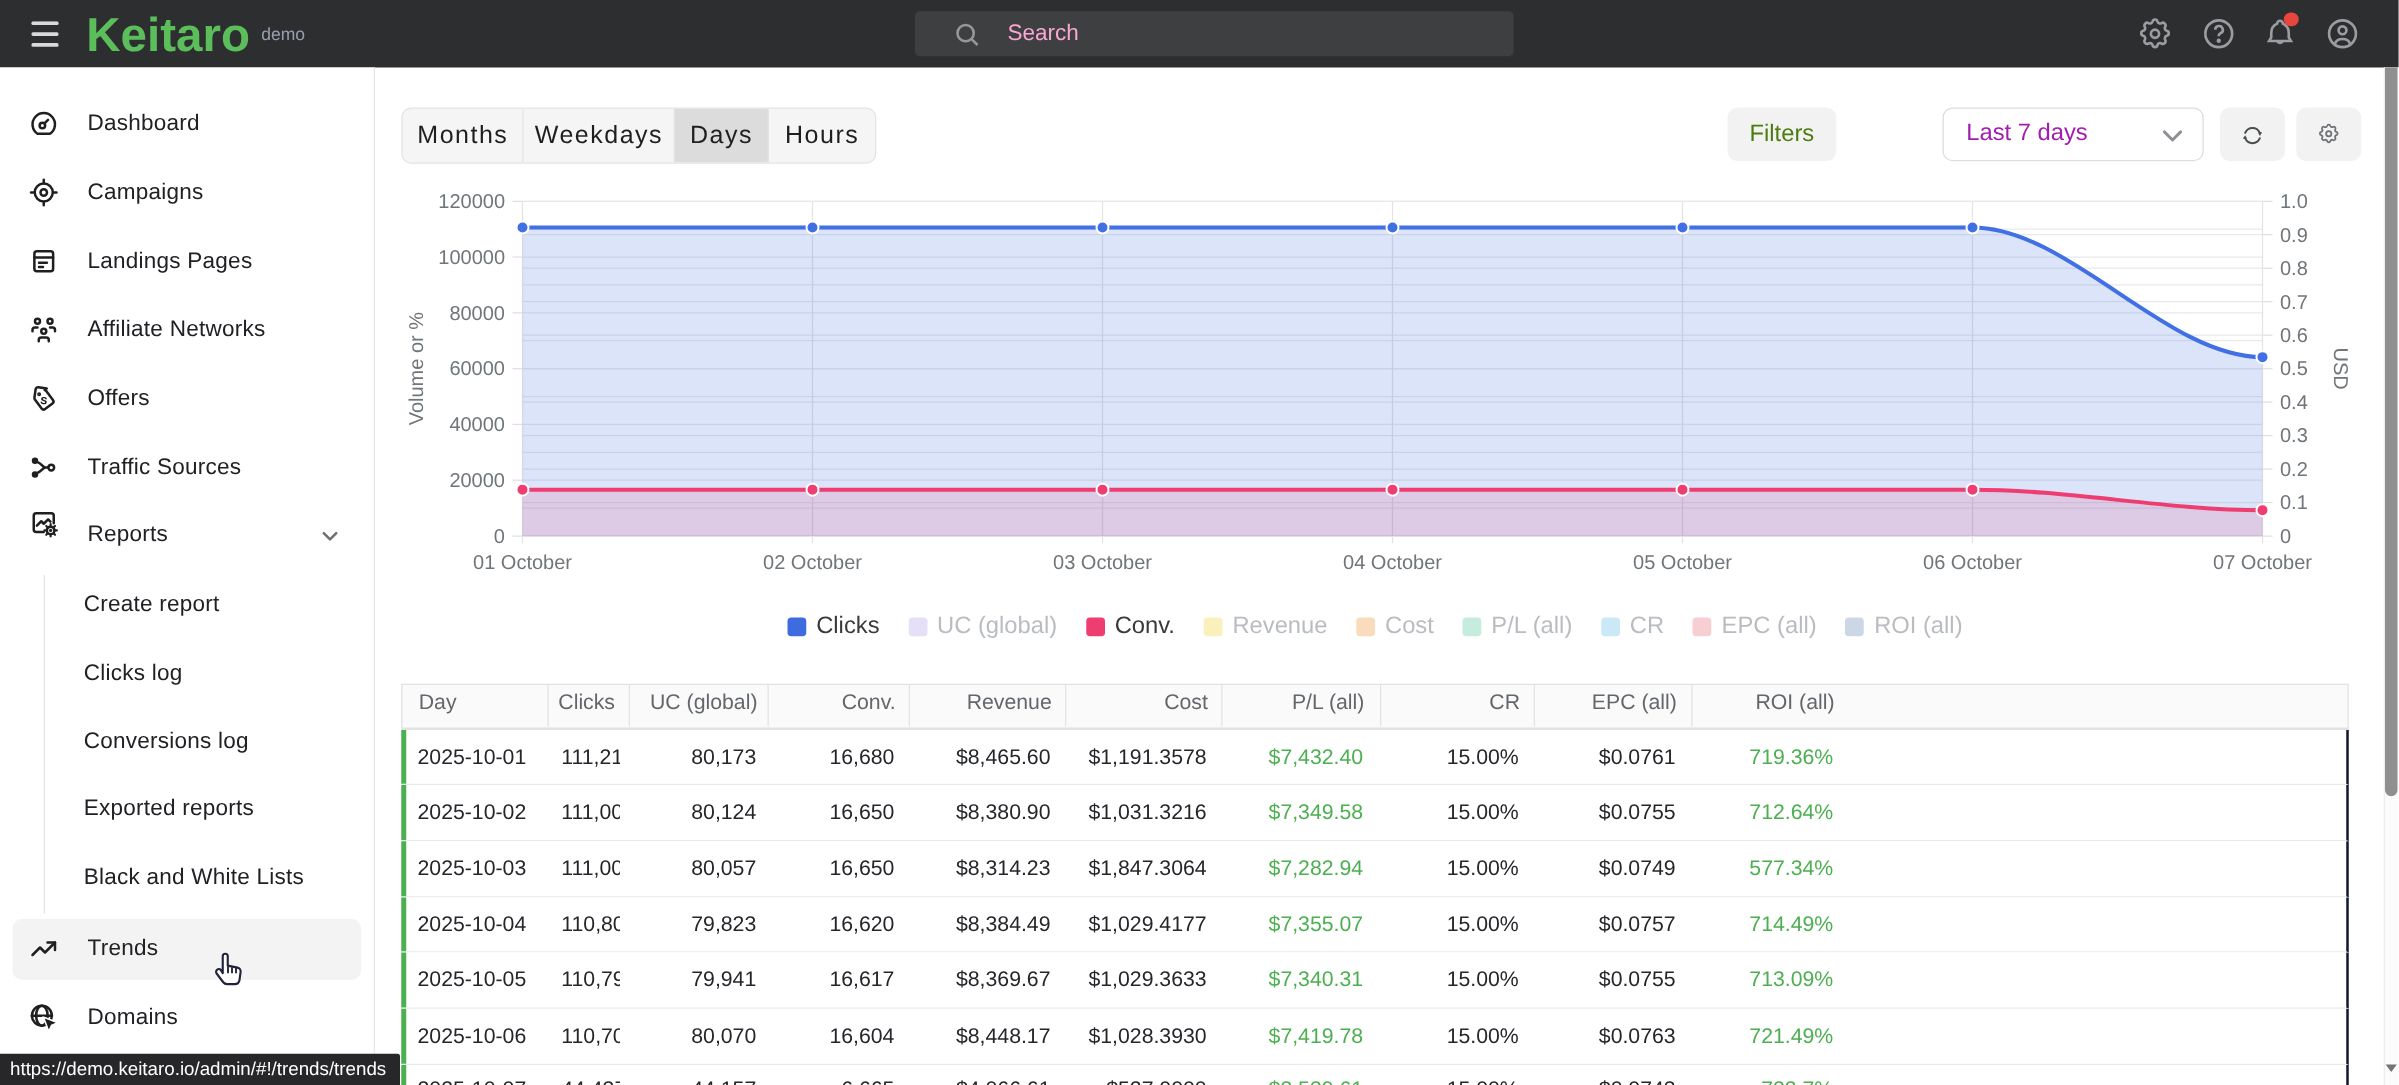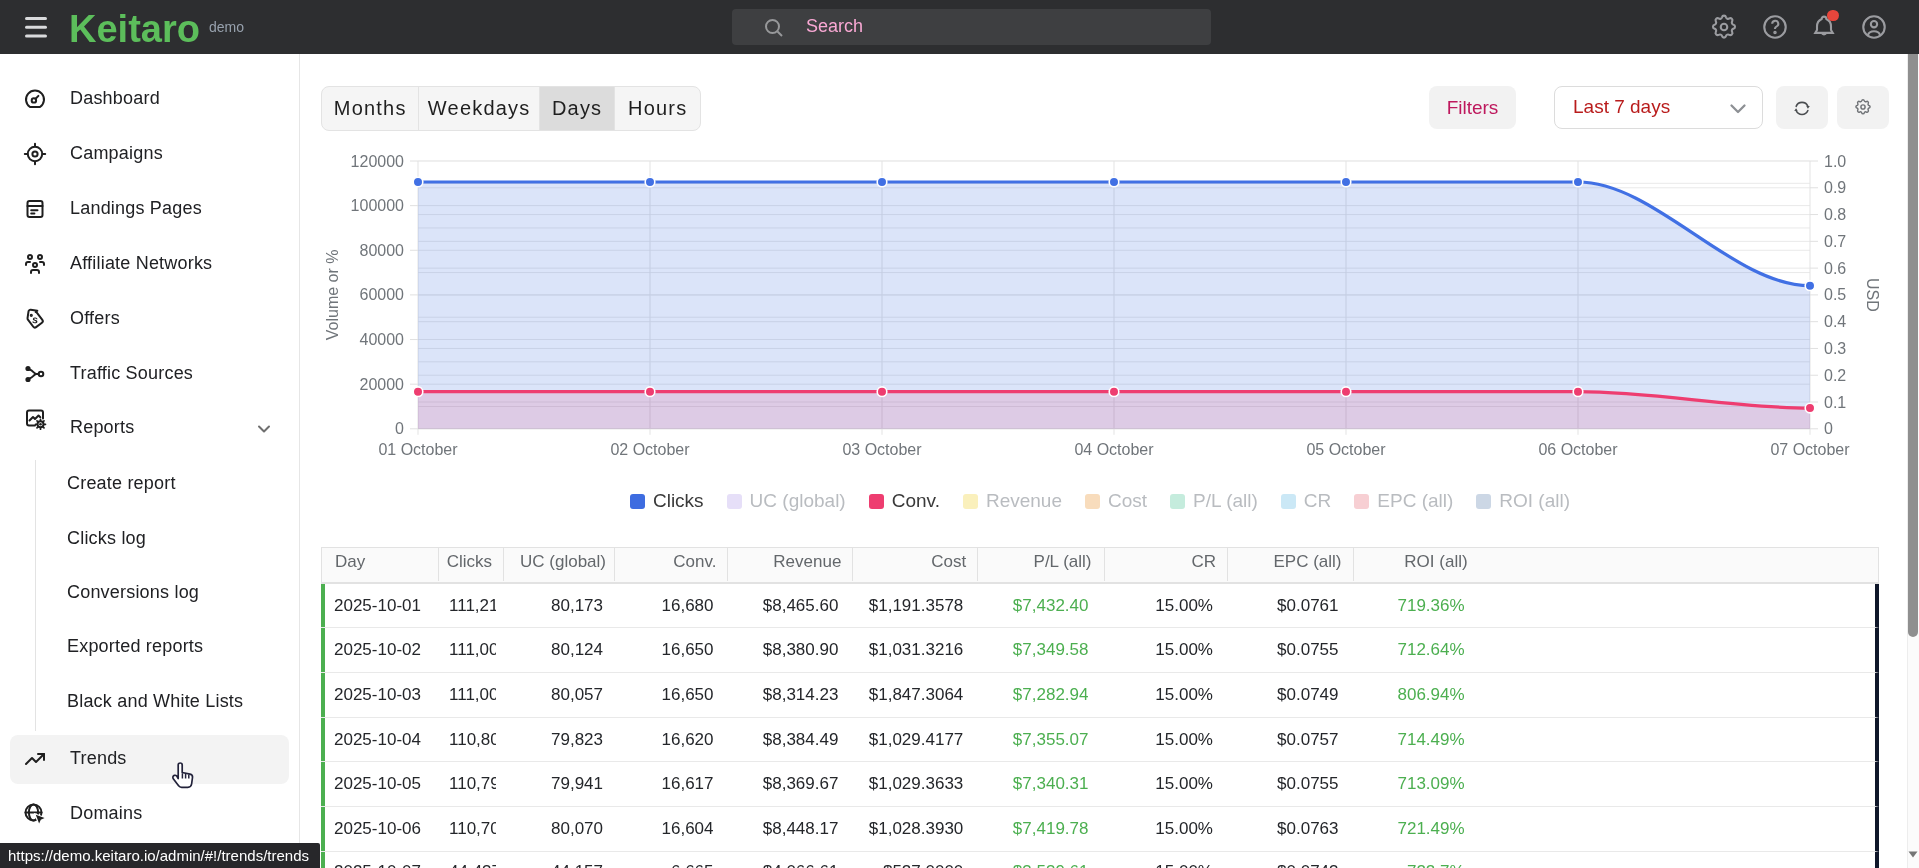--- a/index.html
+++ b/index.html
@@ -19,39 +19,39 @@
 .sitem { position:absolute; left:70px; font-size:18px; color:#202124; letter-spacing:0.2px; }
 .subitem { position:absolute; left:67px; font-size:18px; color:#202124; letter-spacing:0.2px; }
 #trendsel { position:absolute; left:10px; top:735px; width:279px; height:49px; background:#f3f3f3; border-radius:8px; }
 #subline { position:absolute; left:35px; top:460px; width:1px; height:271px; background:#e3e3e3; }
 
 
 .tabgrp { position:absolute; left:321px; top:86px; width:380px; height:45px; border:1px solid #e3e3e3; background:#f5f5f5; border-radius:8px; display:flex; overflow:hidden; }
 .tab { height:100%; display:flex; align-items:center; justify-content:center; font-size:20px; letter-spacing:1.2px; color:#1f1f1f; border-right:1px solid #e3e3e3; }
 .tab:last-child { border-right:none; }
 .tab.sel { background:#dcdcdc; }
-#filtersbtn { position:absolute; left:1429px; top:86px; width:87px; height:43px; background:#f2f2f2; border-radius:8px; font-size:19px; color:#be185d; display:flex; align-items:center; justify-content:center; }
+#filtersbtn { position:absolute; left:1382px; top:86px; width:87px; height:43px; background:#f2f2f2; border-radius:8px; font-size:19px; color:#4d7c0f; display:flex; align-items:center; justify-content:center; }
 #select { position:absolute; left:1554px; top:86px; width:209px; height:43px; background:#fff; border:1px solid #dcdcdc; border-radius:8px; }
-#select .txt { position:absolute; left:18px; top:9px; font-size:19px; color:#b91c1c; }
+#select .txt { position:absolute; left:18px; top:9px; font-size:19px; color:#a21caf; }
 #refreshbtn { position:absolute; left:1776px; top:86px; width:52px; height:43px; background:#f2f2f2; border-radius:8px; }
 #gearbtn { position:absolute; left:1837px; top:86px; width:52px; height:43px; background:#f2f2f2; border-radius:8px; }
 
 
 #legend { position:absolute; left:310px; top:490px; width:1580px; display:flex; justify-content:center; align-items:center; gap:23px; }
 .litem { display:flex; align-items:center; gap:8px; font-size:19px; }
 .sw { width:15px; height:15px; border-radius:3px; }
 .lon { color:#3a3a3a; }
 .loff { color:#b9bcc0; }
 
 
 #tbl { position:absolute; left:321px; top:547px; width:1559px; }
 #tblhead { position:absolute; left:0; top:0; width:1558px; height:36.5px; background:#fafafa; border-top:1px solid #e2e2e2; border-bottom:2px solid #e2e2e2; border-left:1px solid #e2e2e2; border-right:1px solid #e2e2e2; }
 .hc { position:absolute; top:0; height:27px; line-height:27px; font-size:17px; color:#63676b; }
 .hsep { position:absolute; top:0px; height:33px; width:1px; background:#e2e2e2; }
-.trow { position:absolute; left:0; width:1558px; height:44.7px; background:#fff; border-bottom:1px solid #e9e9e9; border-right:4px solid #0f172a; }
+.trow { position:absolute; left:0; width:1558px; height:44.7px; background:#fff; border-bottom:1px solid #e9e9e9; border-right:2px solid #0f172a; }
 .tc { position:absolute; top:0; height:45px; line-height:44px; font-size:17px; color:#24262a; white-space:nowrap; }
 .green { color:#4caf50; }
 
 
 #urlbar { position:absolute; left:0; top:843px; width:320px; height:25px; background:#27272a; color:#fff; font-size:15px; line-height:25px; padding-left:8px; border-top-right-radius:2px; white-space:nowrap; }
 #sbtrack { position:absolute; left:1907px; top:54px; width:12px; height:814px; background:#fbfbfb; border-left:1px solid #ededed; }
 #sbthumb { position:absolute; left:1908px; top:54px; width:10px; height:583px; background:#8f8f8f; border-radius:0 0 5px 5px; }
 svg { display:block; }
 </style>
 </head>
@@ -366,21 +366,21 @@
         <div style="position:absolute;left:0;top:0;width:4px;height:43.7px;background:#4caf50"></div>
         <div class="tc" style="left:13px">2025-10-03</div>
         <div class="tc" style="left:128px;width:47px;overflow:hidden">111,004</div>
         <div class="tc" style="right:1272px">80,057</div>
         <div class="tc" style="right:1161.5px">16,650</div>
         <div class="tc" style="right:1036.6px">$8,314.23</div>
         <div class="tc" style="right:911.7px">$1,847.3064</div>
         <div class="tc green" style="right:786.5px">$7,282.94</div>
         <div class="tc" style="right:662px">15.00%</div>
         <div class="tc" style="right:536.5px">$0.0749</div>
-        <div class="tc green" style="right:410.4000000000001px">806.94%</div>
+        <div class="tc green" style="right:410.4000000000001px">577.34%</div>
       </div>
       <div class="trow" style="top:170.60000000000002px">
         <div style="position:absolute;left:0;top:0;width:4px;height:43.7px;background:#4caf50"></div>
         <div class="tc" style="left:13px">2025-10-04</div>
         <div class="tc" style="left:128px;width:47px;overflow:hidden">110,805</div>
         <div class="tc" style="right:1272px">79,823</div>
         <div class="tc" style="right:1161.5px">16,620</div>
         <div class="tc" style="right:1036.6px">$8,384.49</div>
         <div class="tc" style="right:911.7px">$1,029.4177</div>
         <div class="tc green" style="right:786.5px">$7,355.07</div>

